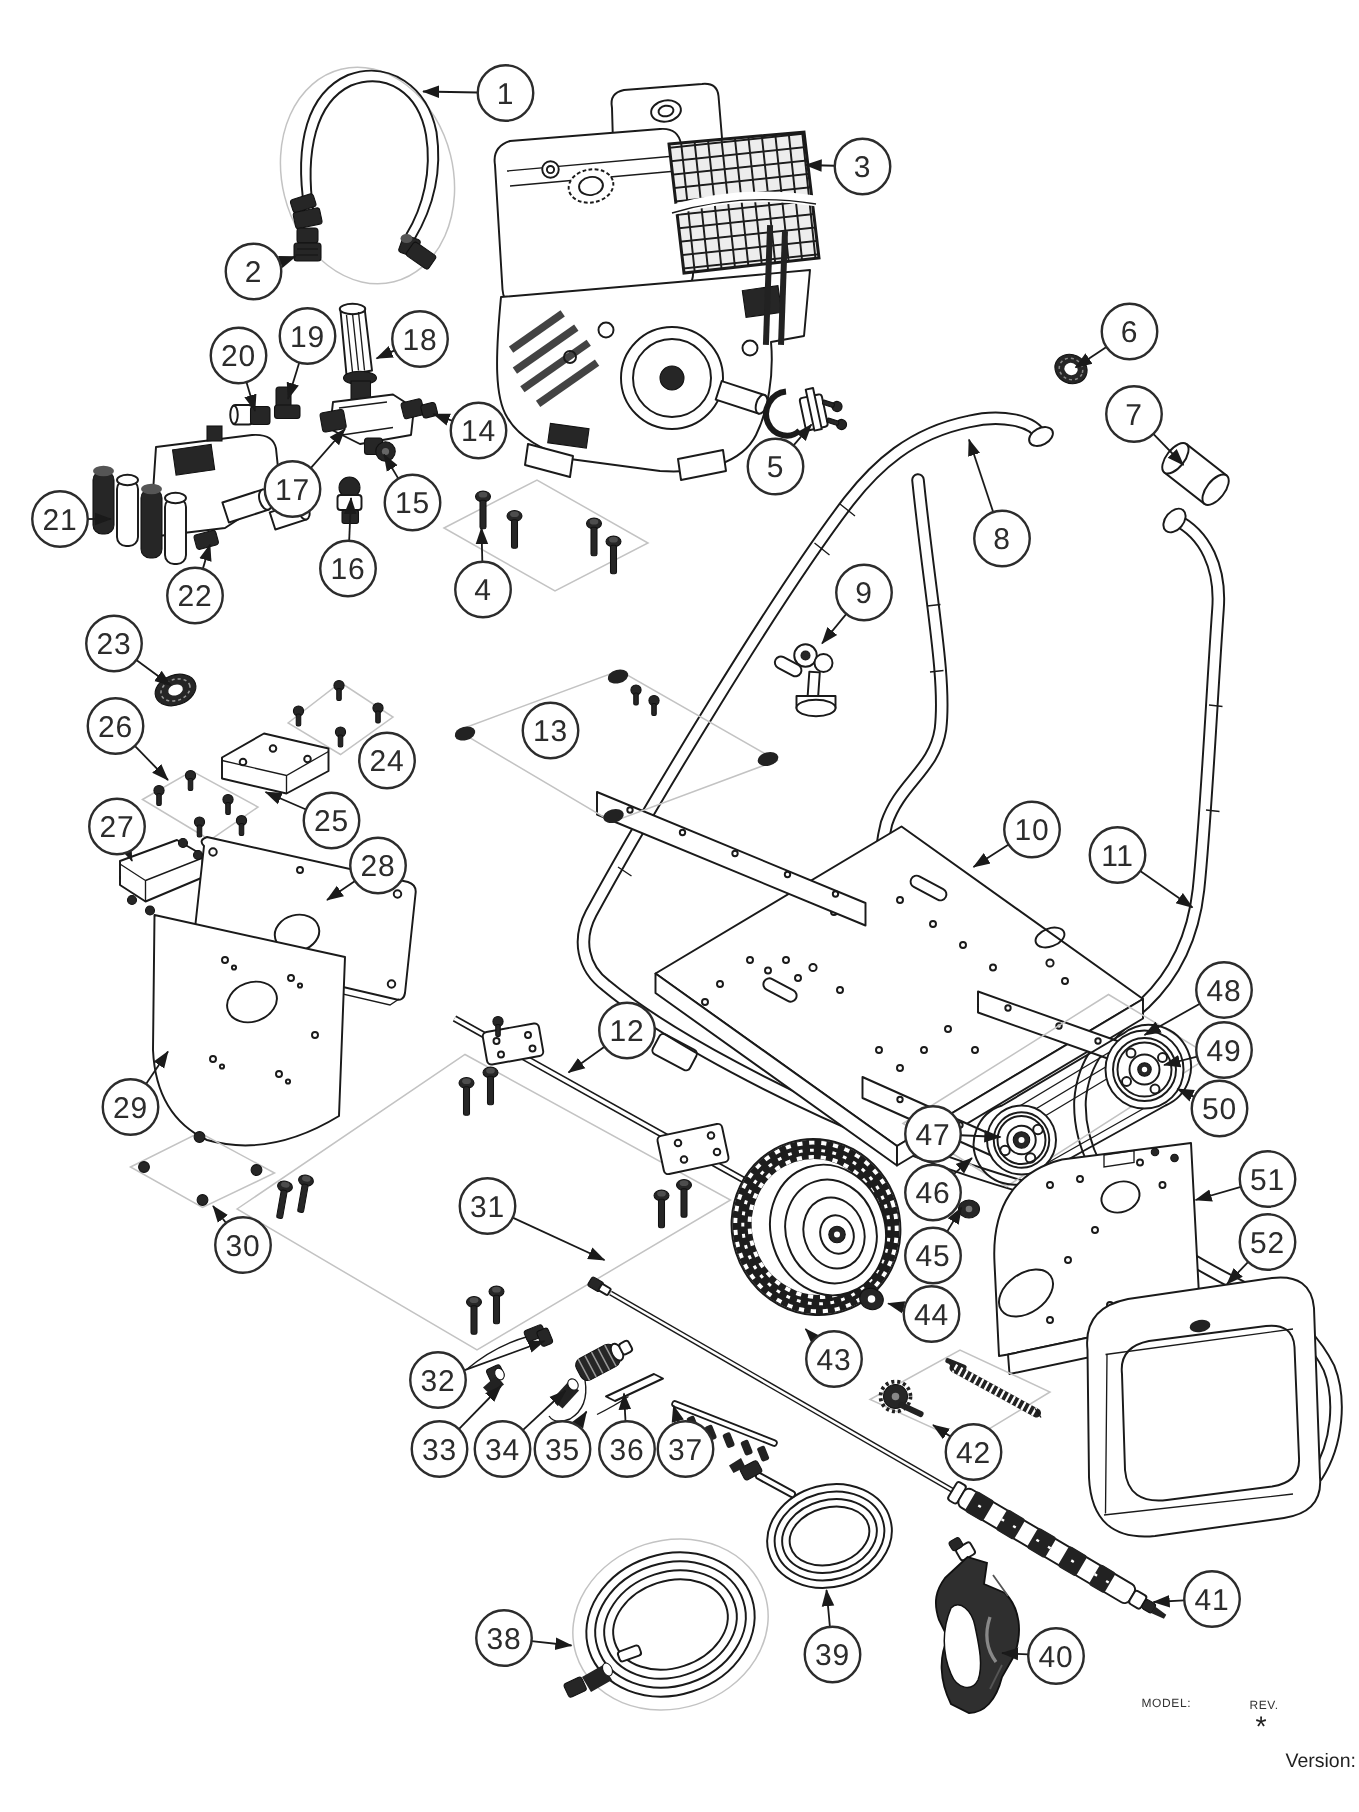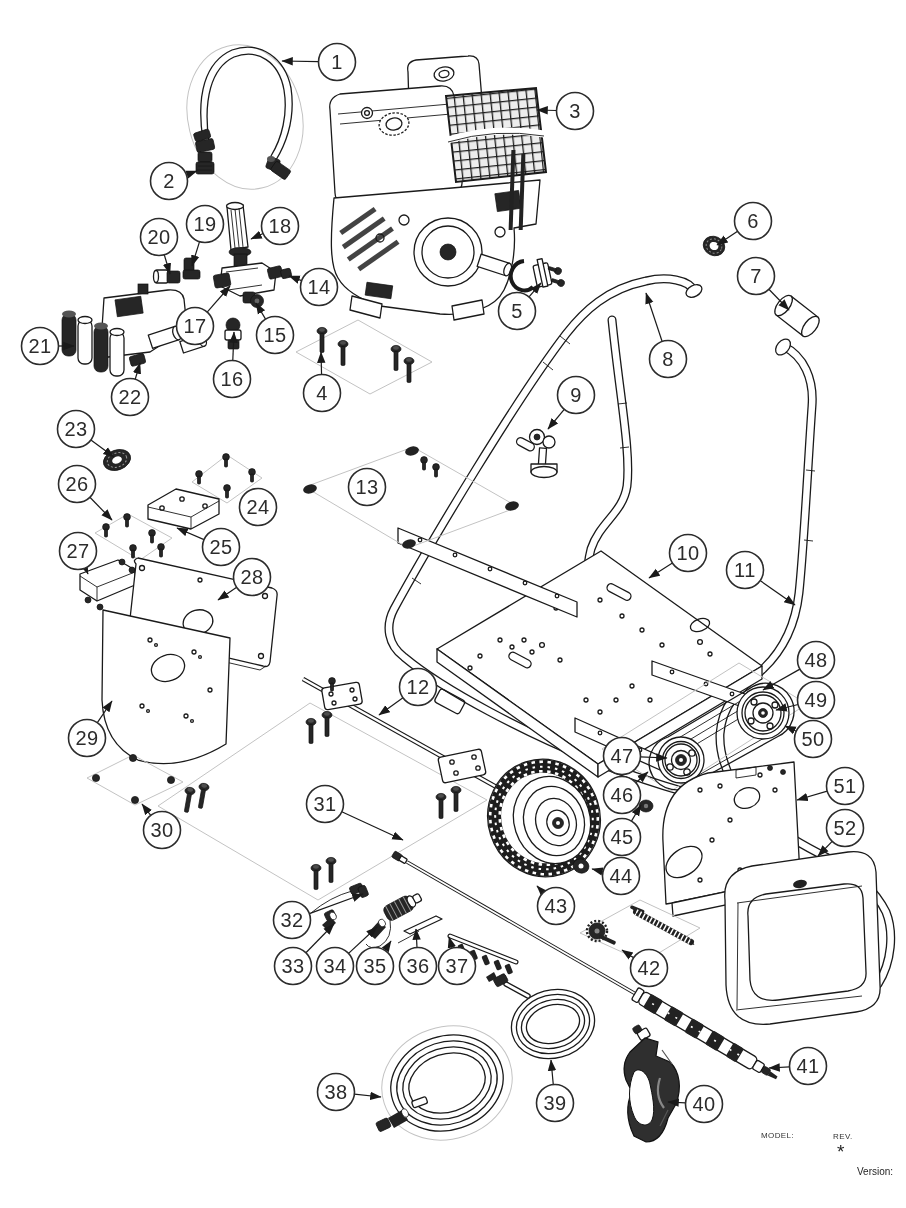--- a/index.html
+++ b/index.html
@@ -16,21 +16,21 @@
   .tubei{fill:none;stroke:#fff;stroke-width:6.4;stroke-linecap:round;}
   .co-circ{fill:#fff;stroke:#2c2c2c;stroke-width:1.6;}
   .co-num{font-family:"Liberation Sans",sans-serif;font-size:20px;fill:#2c2c2c;
           text-anchor:middle;font-weight:400;letter-spacing:.5px;}
   .co-line{stroke:#1a1a1a;stroke-width:1.2;fill:none;}
   .footer-text{position:absolute;color:#1f1f1f;white-space:nowrap;}
   #model-label{left:761px;top:1131px;font-size:8px;letter-spacing:.4px;color:#333;}
   #model-value{left:582px;top:1140px;font-size:21px;letter-spacing:.4px;}
   #rev-label{left:833px;top:1132px;font-size:8px;letter-spacing:.4px;color:#333;}
   #rev-value{left:837px;top:1141px;font-size:19px;}
-  #version-label{left:857px;top:1166px;font-size:10px;}
+  #version-label{left:857px;top:1166px;font-size:13px;}
 </style>
 </head>
 <body>
 
 <div id="page">
 <svg id="diagram-svg" width="906" height="1208" viewBox="0 0 906 1208">
   <defs>
     <marker id="arr" markerWidth="11" markerHeight="9" refX="9" refY="4" orient="auto">
       <path d="M0,0.5 L9.5,4 L0,7.5 Z" fill="#1a1a1a"></path>
     </marker>

